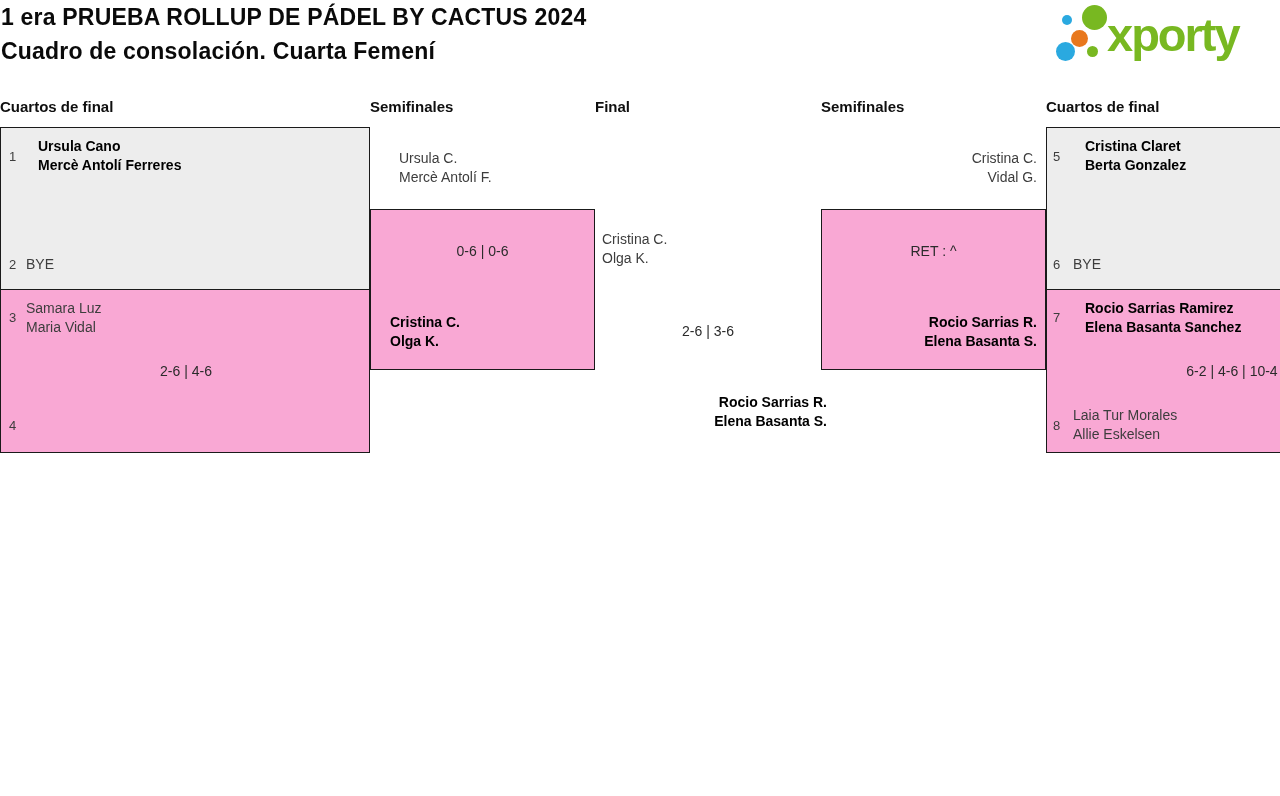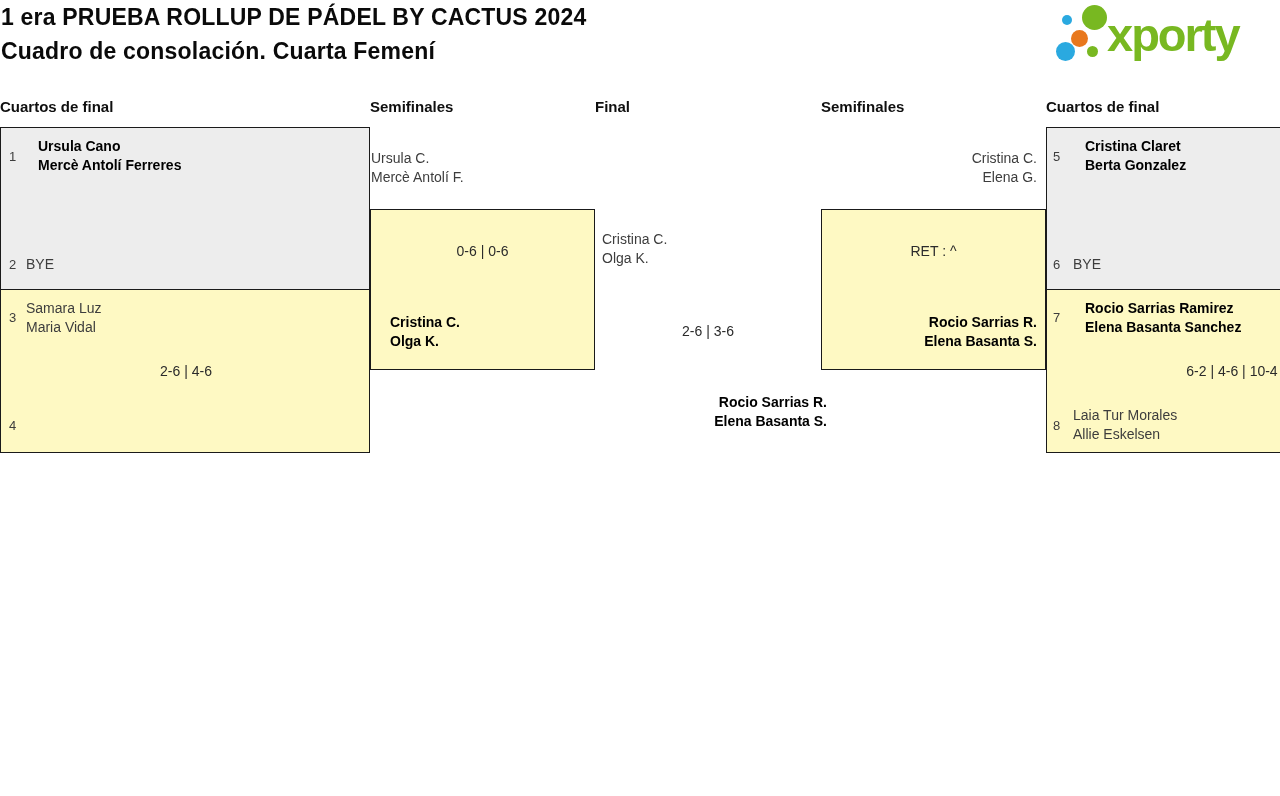--- a/index.html
+++ b/index.html
@@ -21,21 +21,21 @@
   .dot  { position:absolute; border-radius:50%; display:block; }
   .wordmark {
     position:absolute; left:57px; top:0; line-height:62px;
     font-size:47px; font-weight:800; letter-spacing:-2px; color:#78b821;
   }
   .col-header {
     position:absolute; top:98px; font-size:15px; font-weight:700;
     color:#0f0f0f; white-space:nowrap;
   }
   .box {
-    position:absolute; box-sizing:border-box; background:#fef9c3;
+    position:absolute; box-sizing:border-box; background:#f9a8d4;
     border:1px solid #1a1a1a;
   }
   .box.bye { background:#ededed; }
   .box.no-top { border-top:none; }
   .seed {
     position:absolute; font-size:13px; color:#3d3d3d; line-height:15px;
   }
   .team {
     position:absolute; font-size:14px; line-height:19px; color:#3d3d3d;
     font-weight:400; white-space:nowrap;
@@ -85,21 +85,21 @@
   <div class="box no-top" style="left:0;top:290px;width:370px;height:163px">
     <div class="seed" style="left:8px;top:20px">3</div>
     <div class="team" style="left:25px;top:9px">
       <div>Samara Luz</div>
       <div>Maria Vidal</div>
     </div>
     <div class="score" style="left:0;width:370px;top:73px">2-6 | 4-6</div>
     <div class="seed" style="left:8px;top:128px">4</div>
   </div>
 
-  <div class="team" style="left:371px;top:149px">
+  <div class="team" style="left:399px;top:149px">
     <div>Ursula C.</div>
     <div>Mercè Antolí F.</div>
   </div>
 
   <div class="box" style="left:370px;top:209px;width:225px;height:161px">
     <div class="score" style="left:0;right:0;top:33px">0-6 | 0-6</div>
     <div class="team winner" style="left:7px;top:103px">
       <div>Cristina C.</div>
       <div>Olga K.</div>
     </div>
@@ -110,21 +110,21 @@
     <div>Olga K.</div>
   </div>
   <div class="score" style="left:595px;width:226px;top:323px">2-6 | 3-6</div>
   <div class="team winner r" style="left:595px;width:220px;top:393px">
     <div>Rocio Sarrias R.</div>
     <div>Elena Basanta S.</div>
   </div>
 
   <div class="team r" style="left:821px;width:216px;top:149px">
     <div>Cristina C.</div>
-    <div>Elena G.</div>
+    <div>Vidal G.</div>
   </div>
 
   <div class="box" style="left:821px;top:209px;width:225px;height:161px">
     <div class="score" style="left:0;right:0;top:33px">RET : ^</div>
     <div class="team winner r" style="right:8px;top:103px">
       <div>Rocio Sarrias R.</div>
       <div>Elena Basanta S.</div>
     </div>
   </div>
 

